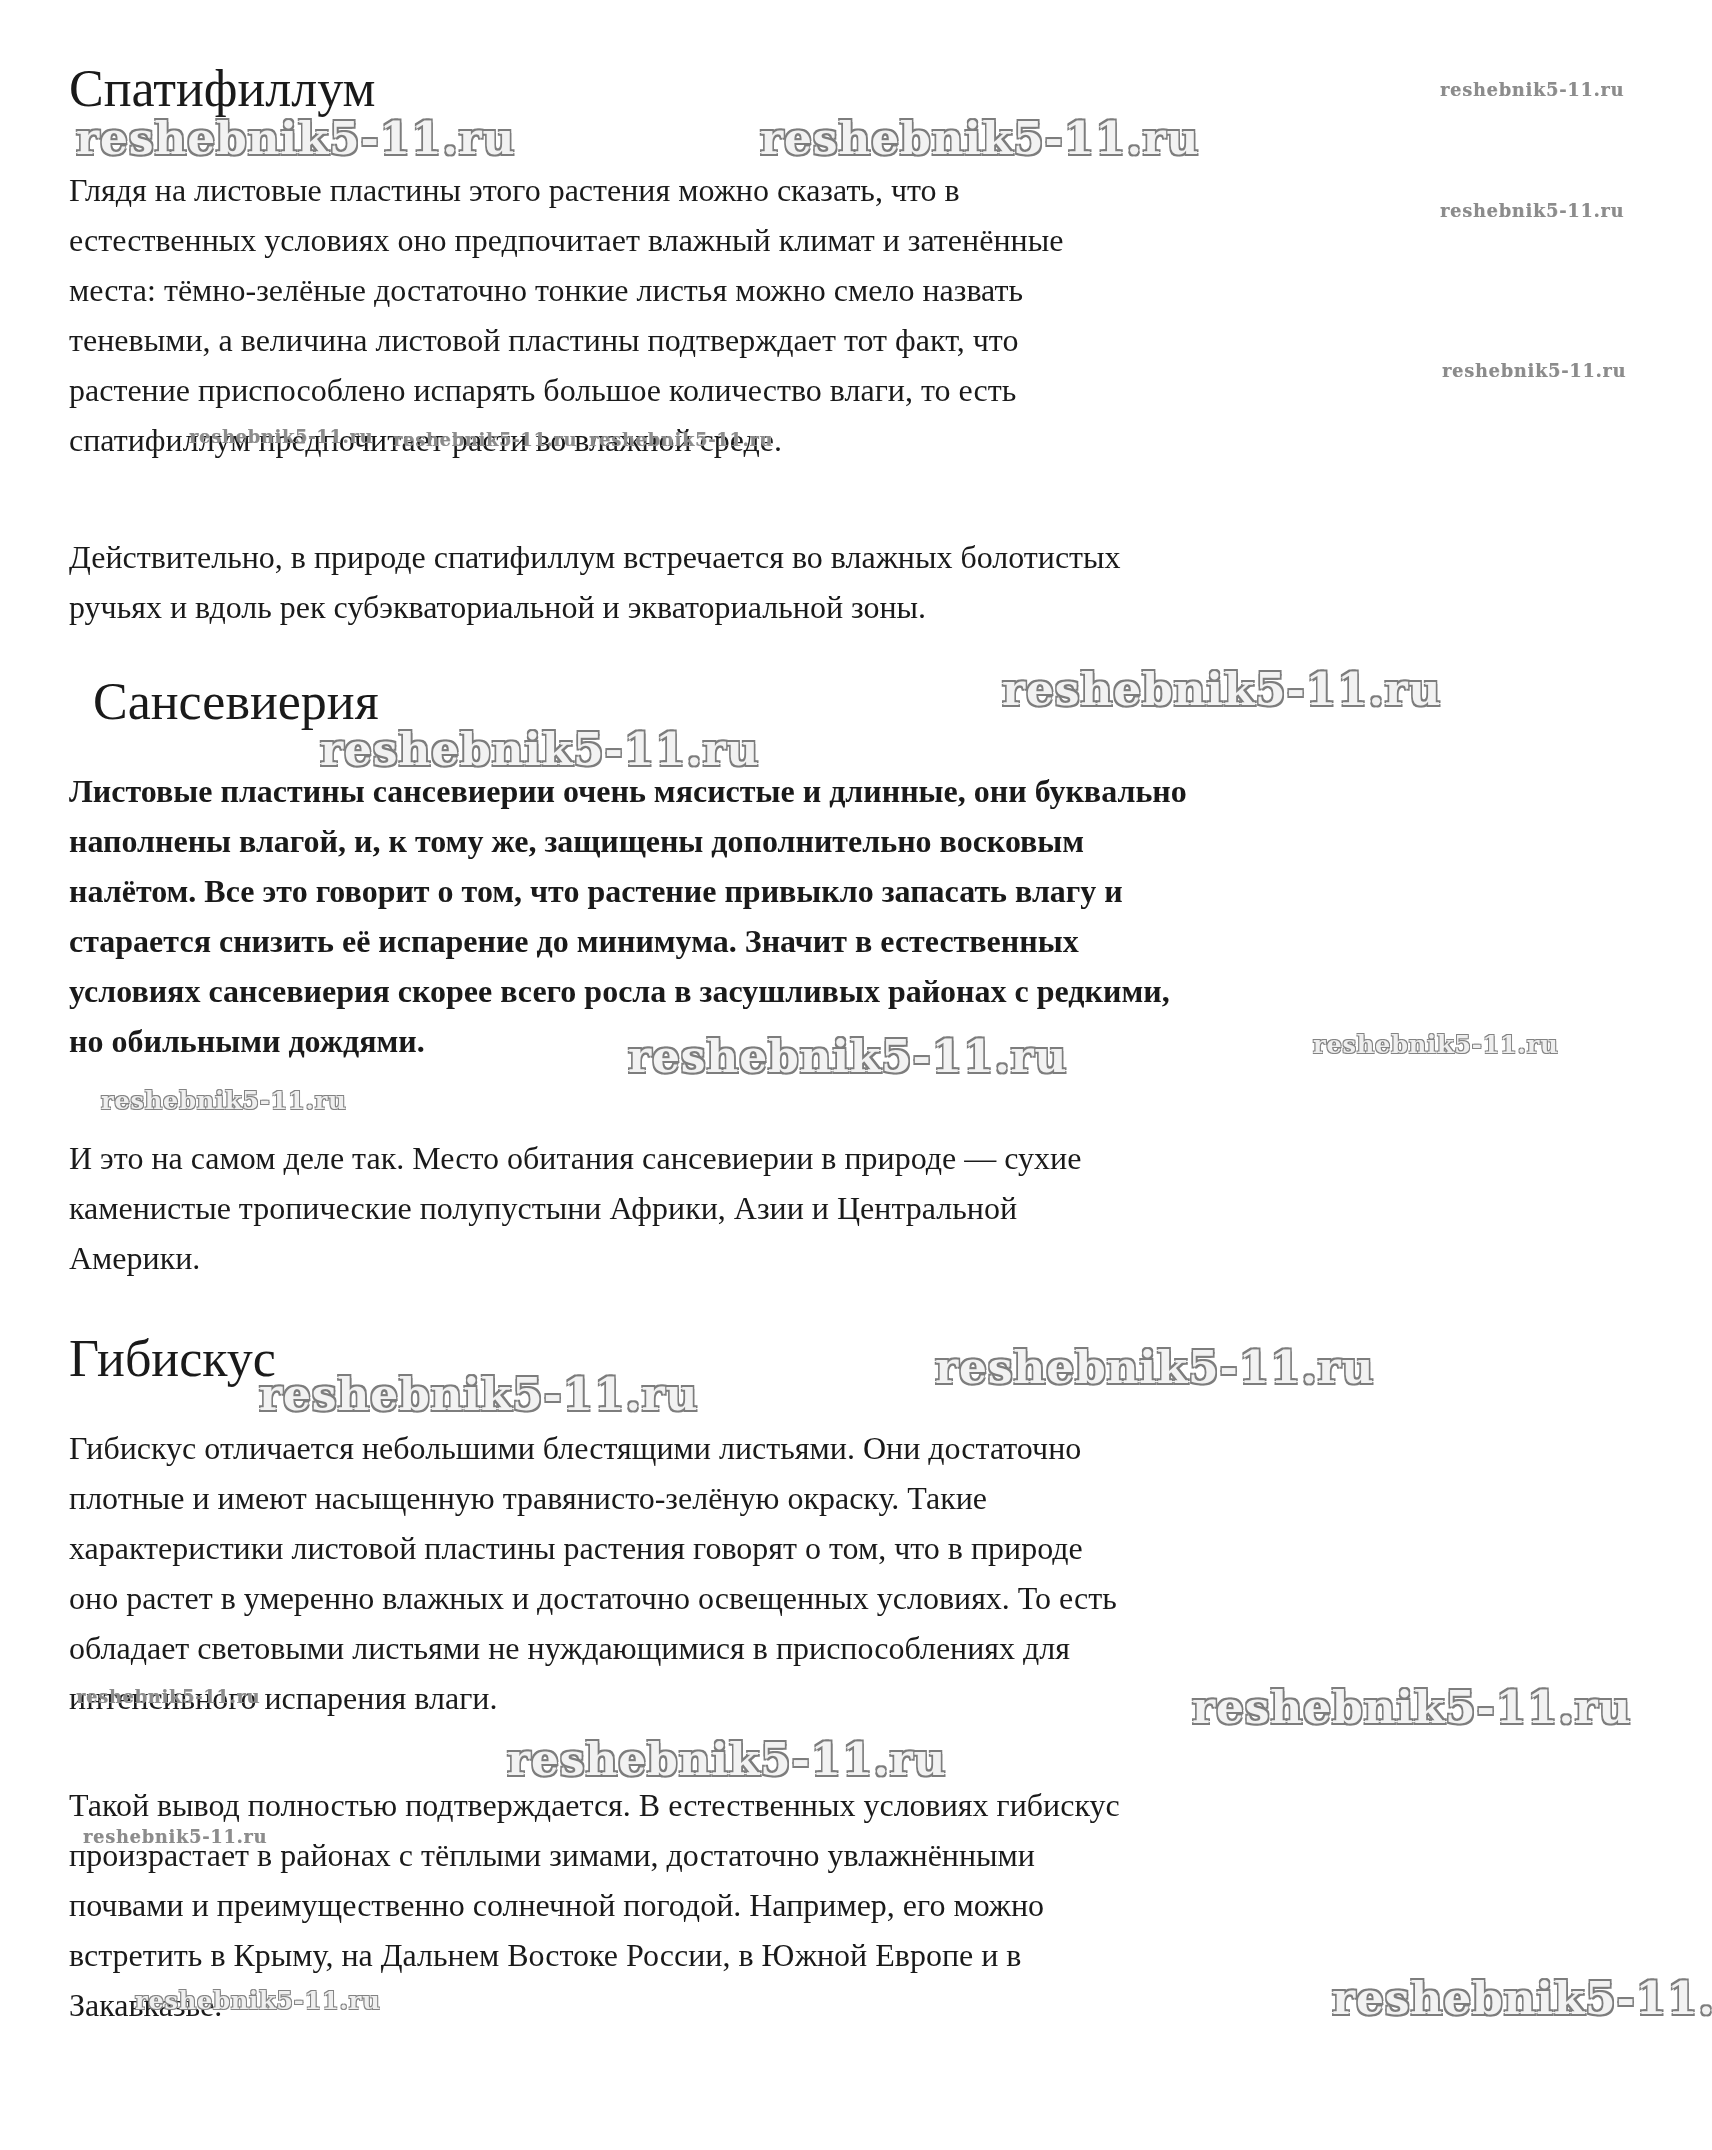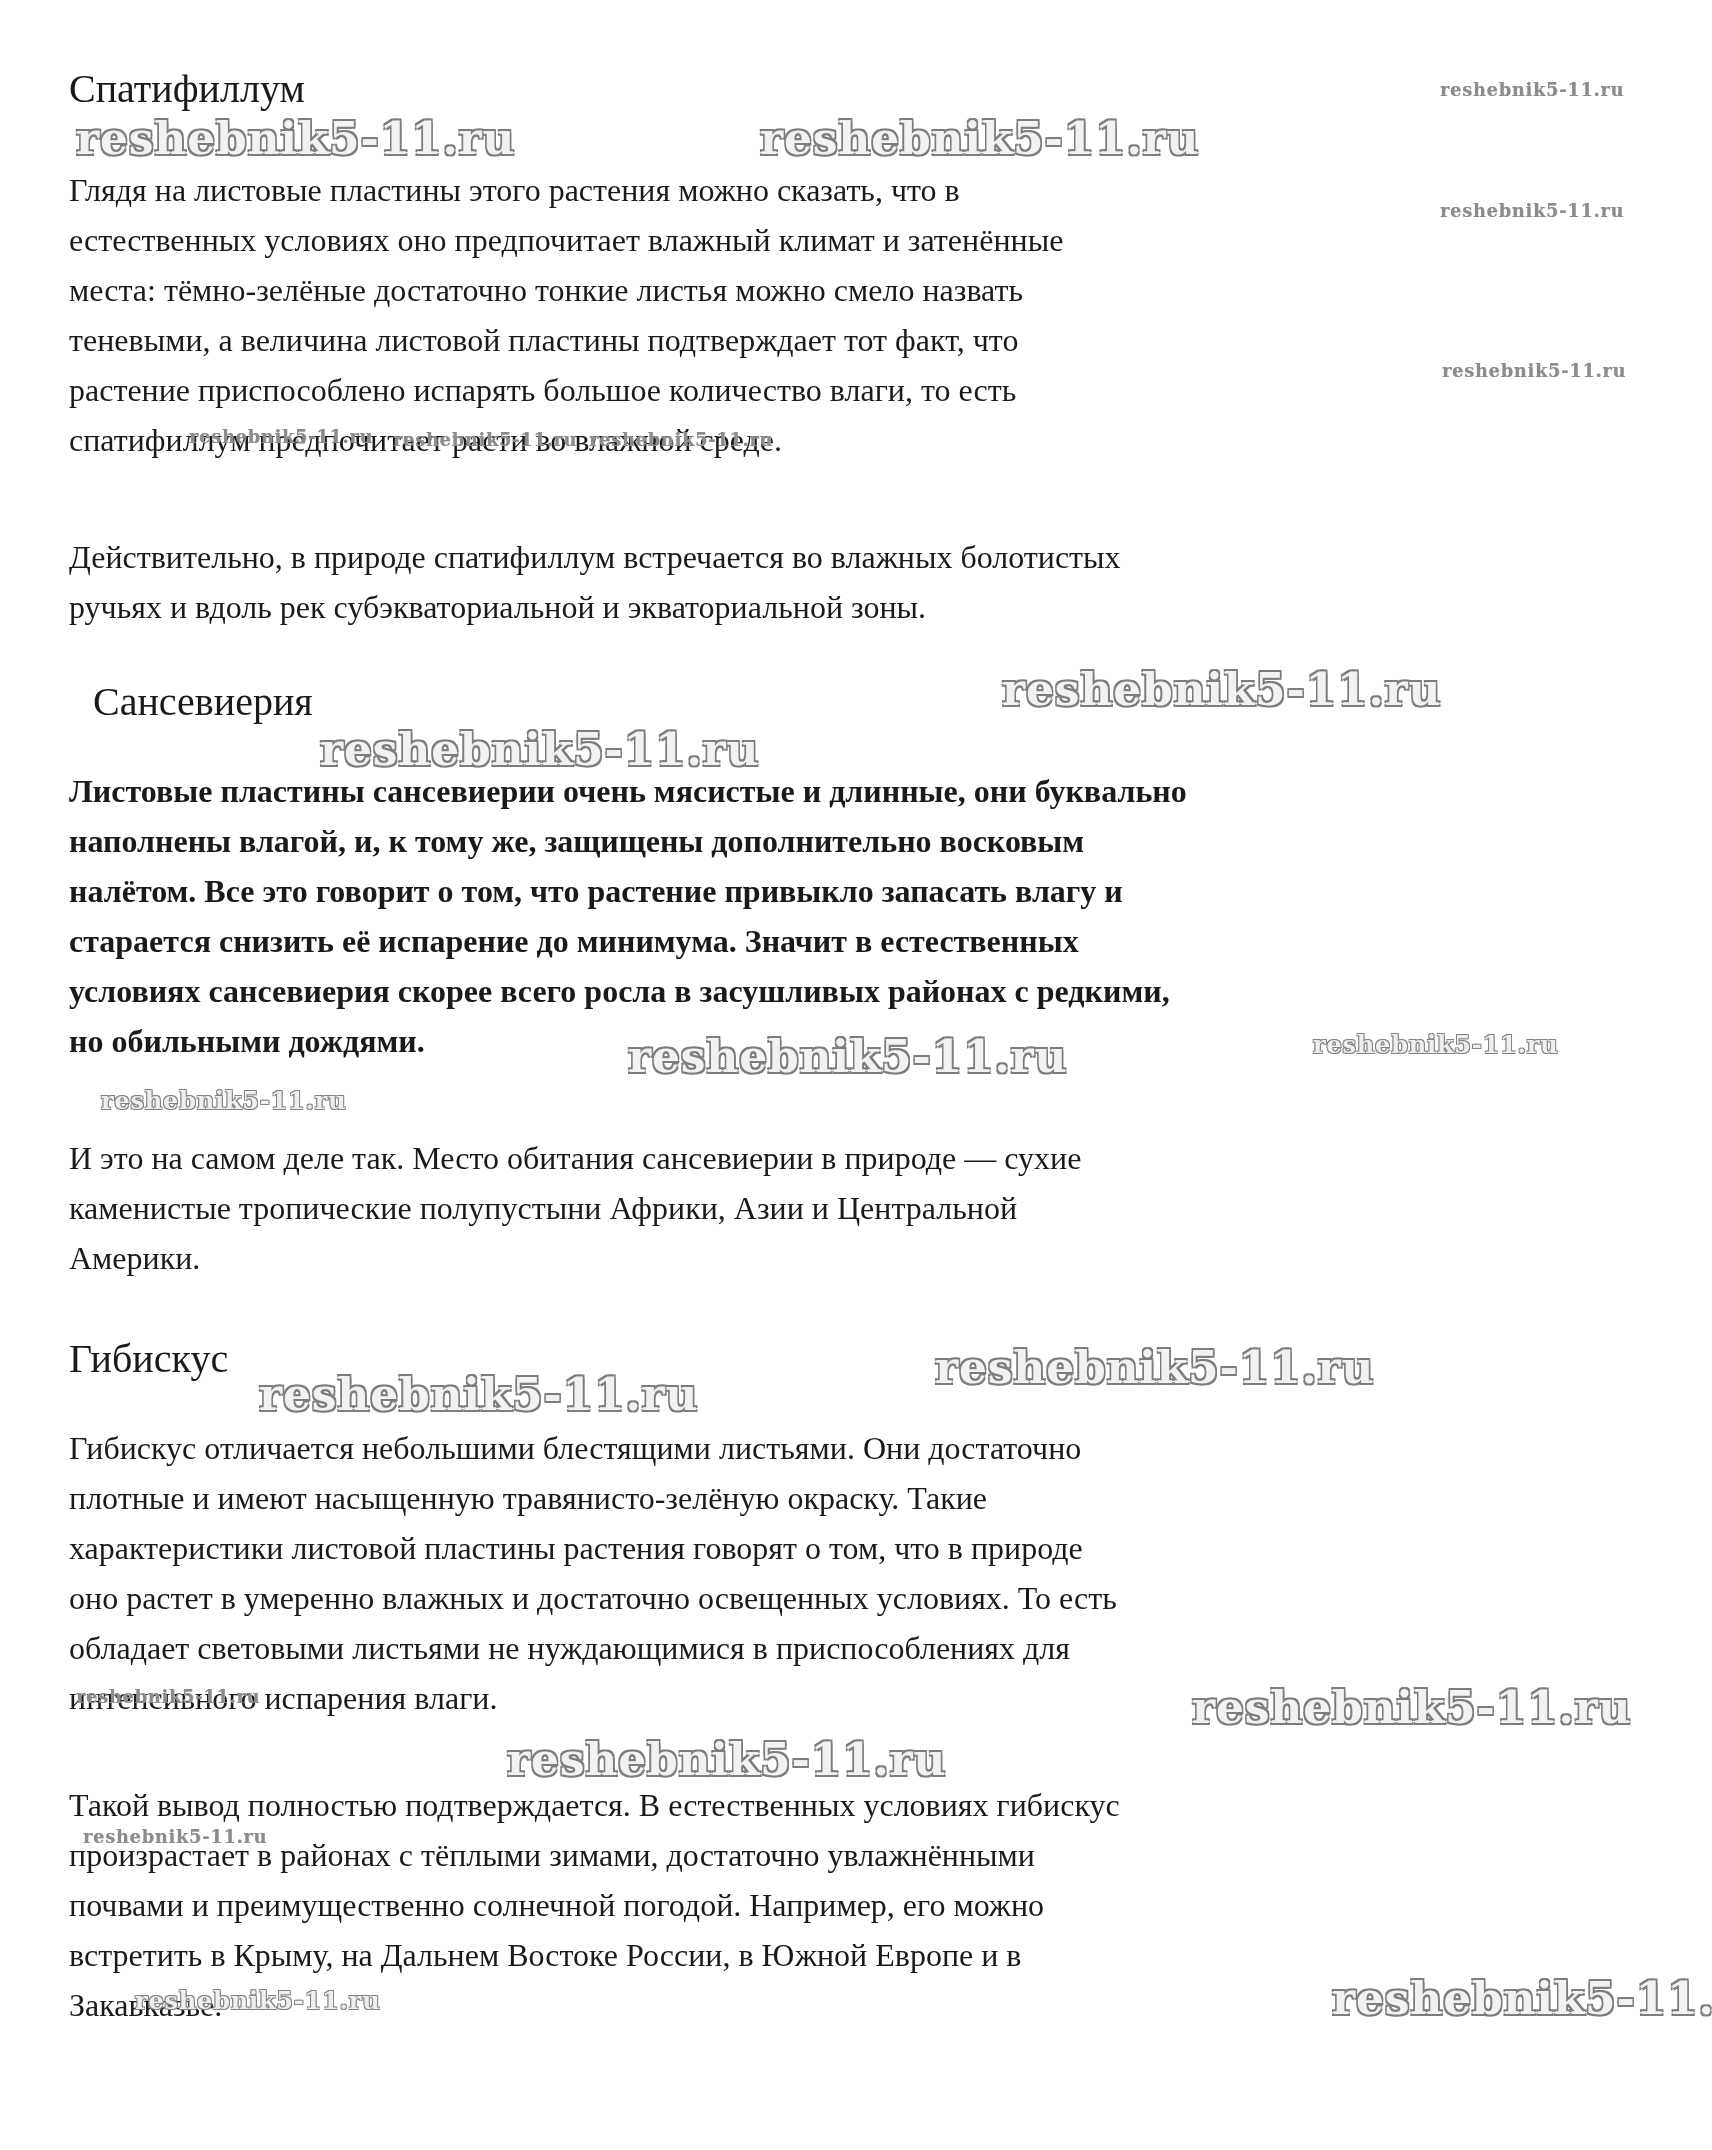--- a/index.html
+++ b/index.html
@@ -16,21 +16,21 @@
     color: #1a1a1a;
   }
   .page {
     position: relative;
     width: 1712px;
     height: 2151px;
     box-sizing: border-box;
     padding: 64px 36px 0 69px;
   }
   .doc-title {
-    font-size: 40px;
+    font-size: 52px;
     line-height: 50px;
     font-weight: normal;
     margin: 0;
   }
   .doc-para {
     font-size: 32px;
     line-height: 50px;
     margin: 0;
     white-space: pre-line;
     max-width: 1605px;

